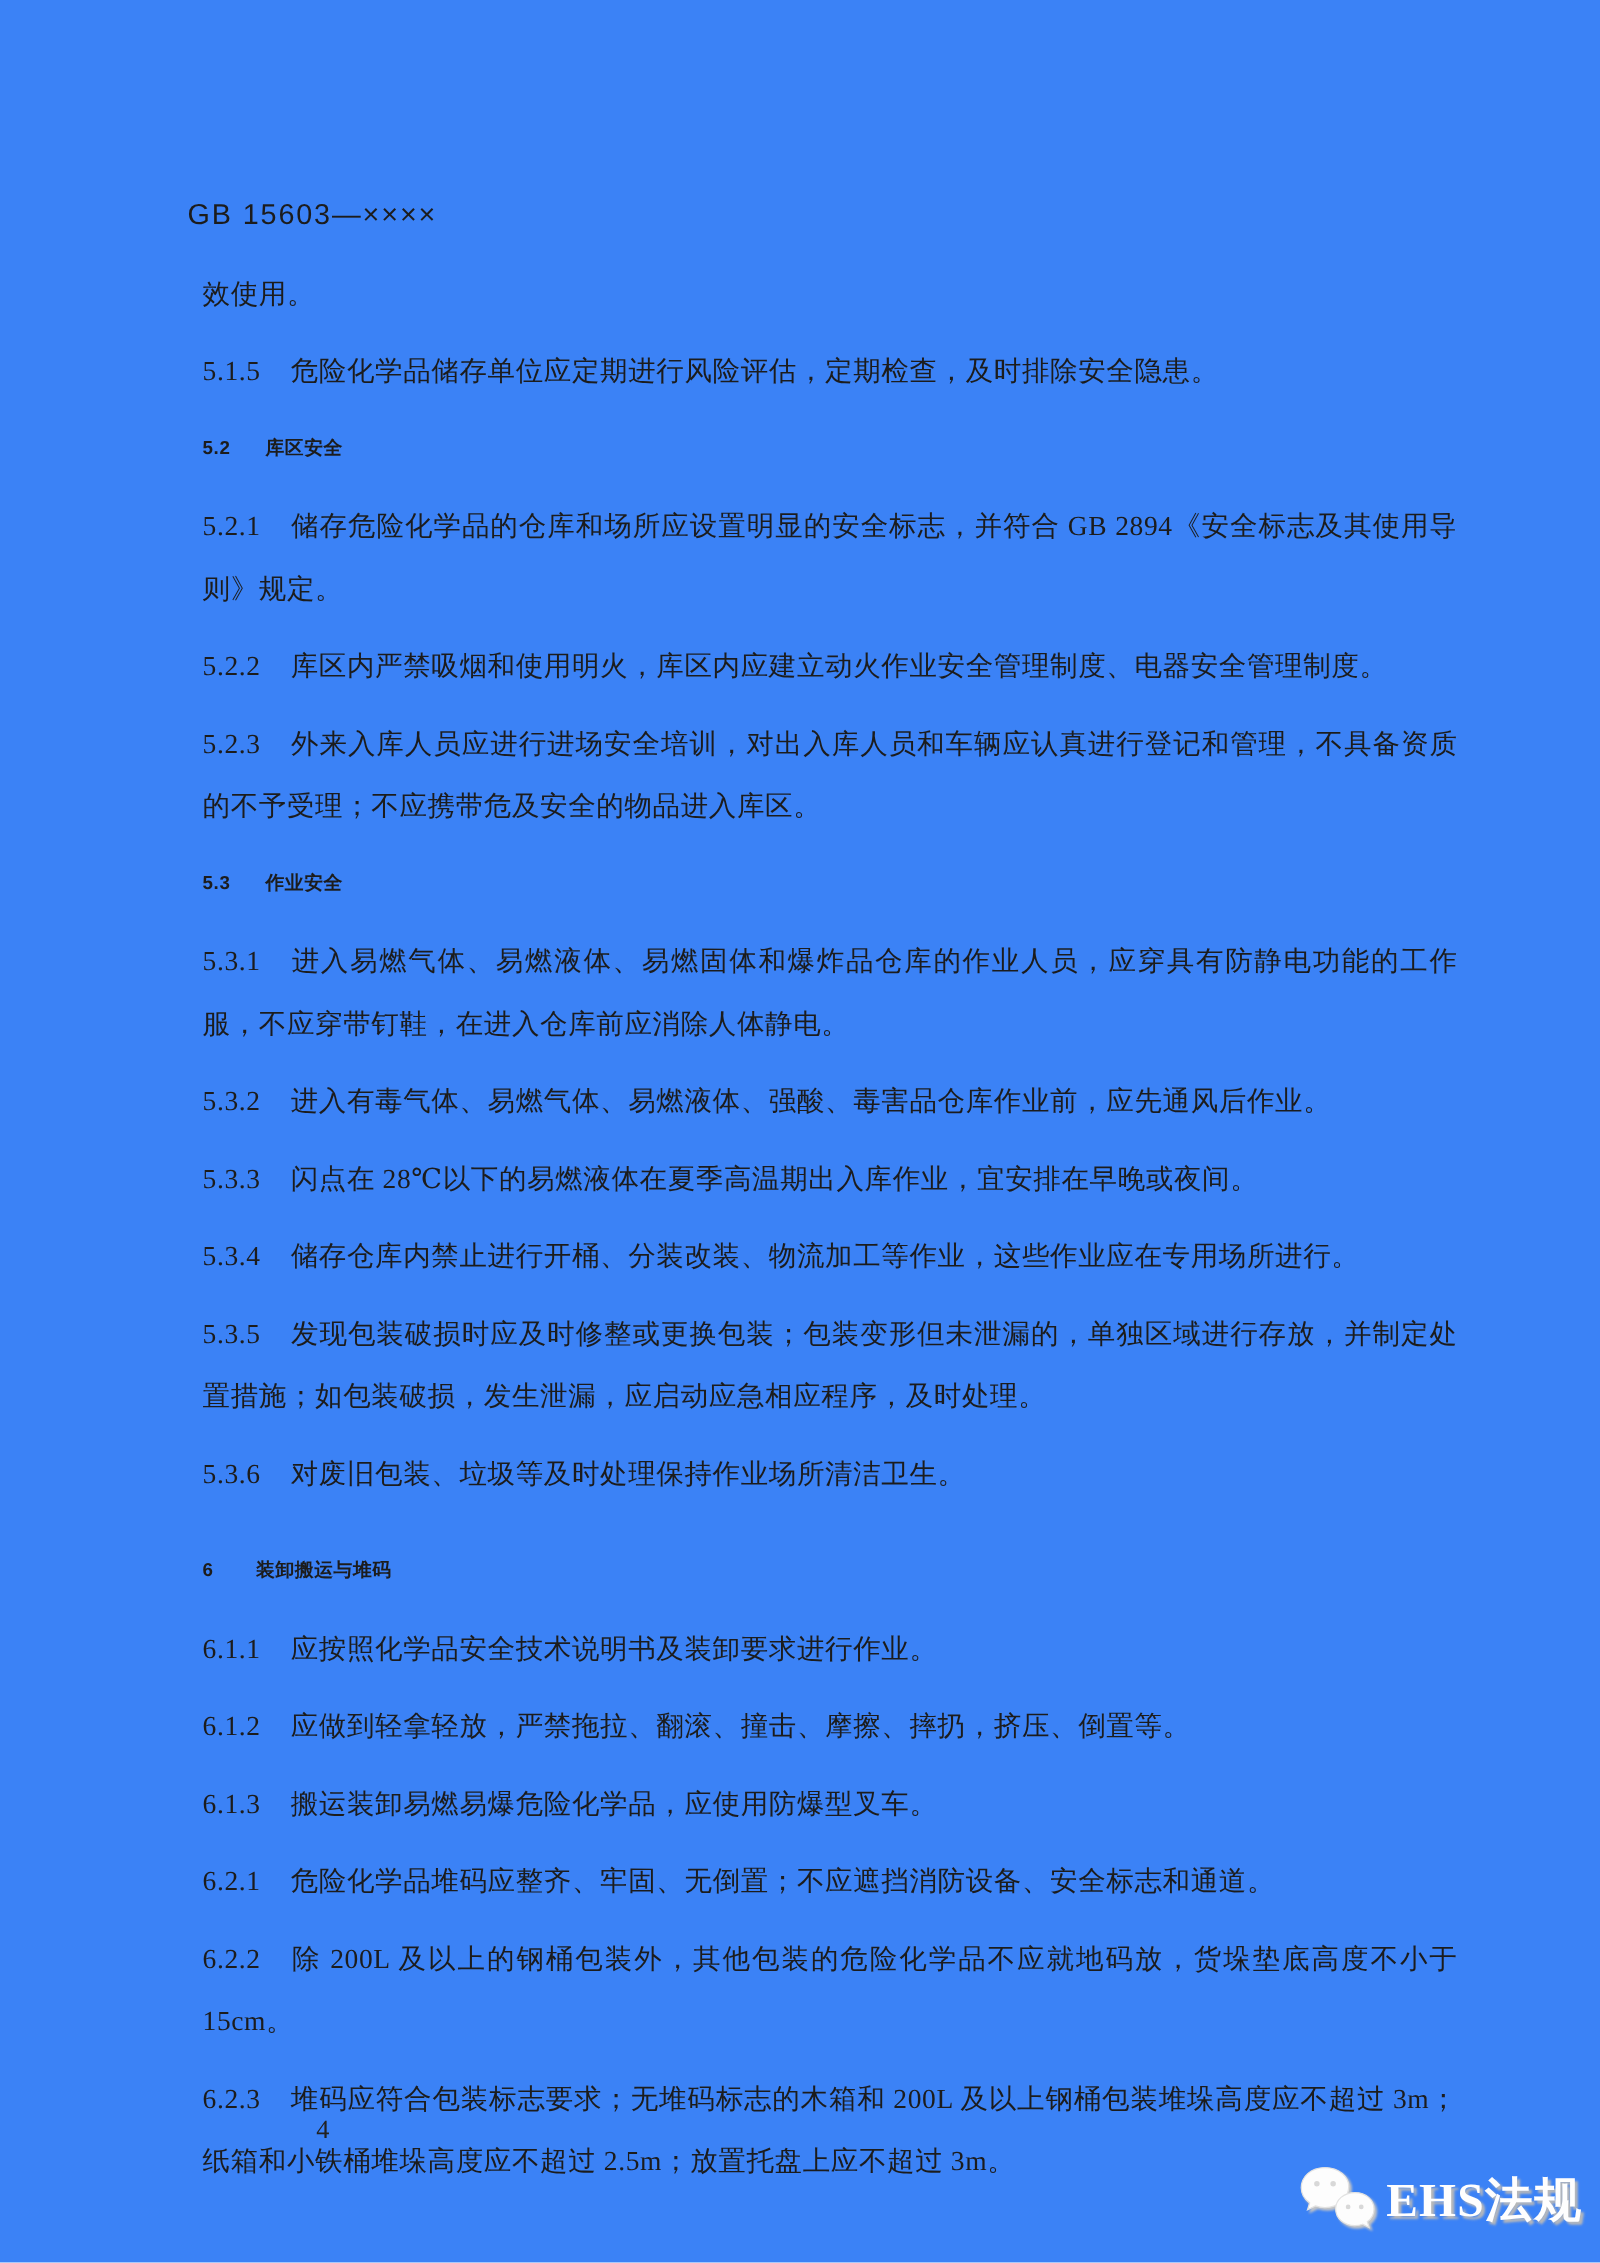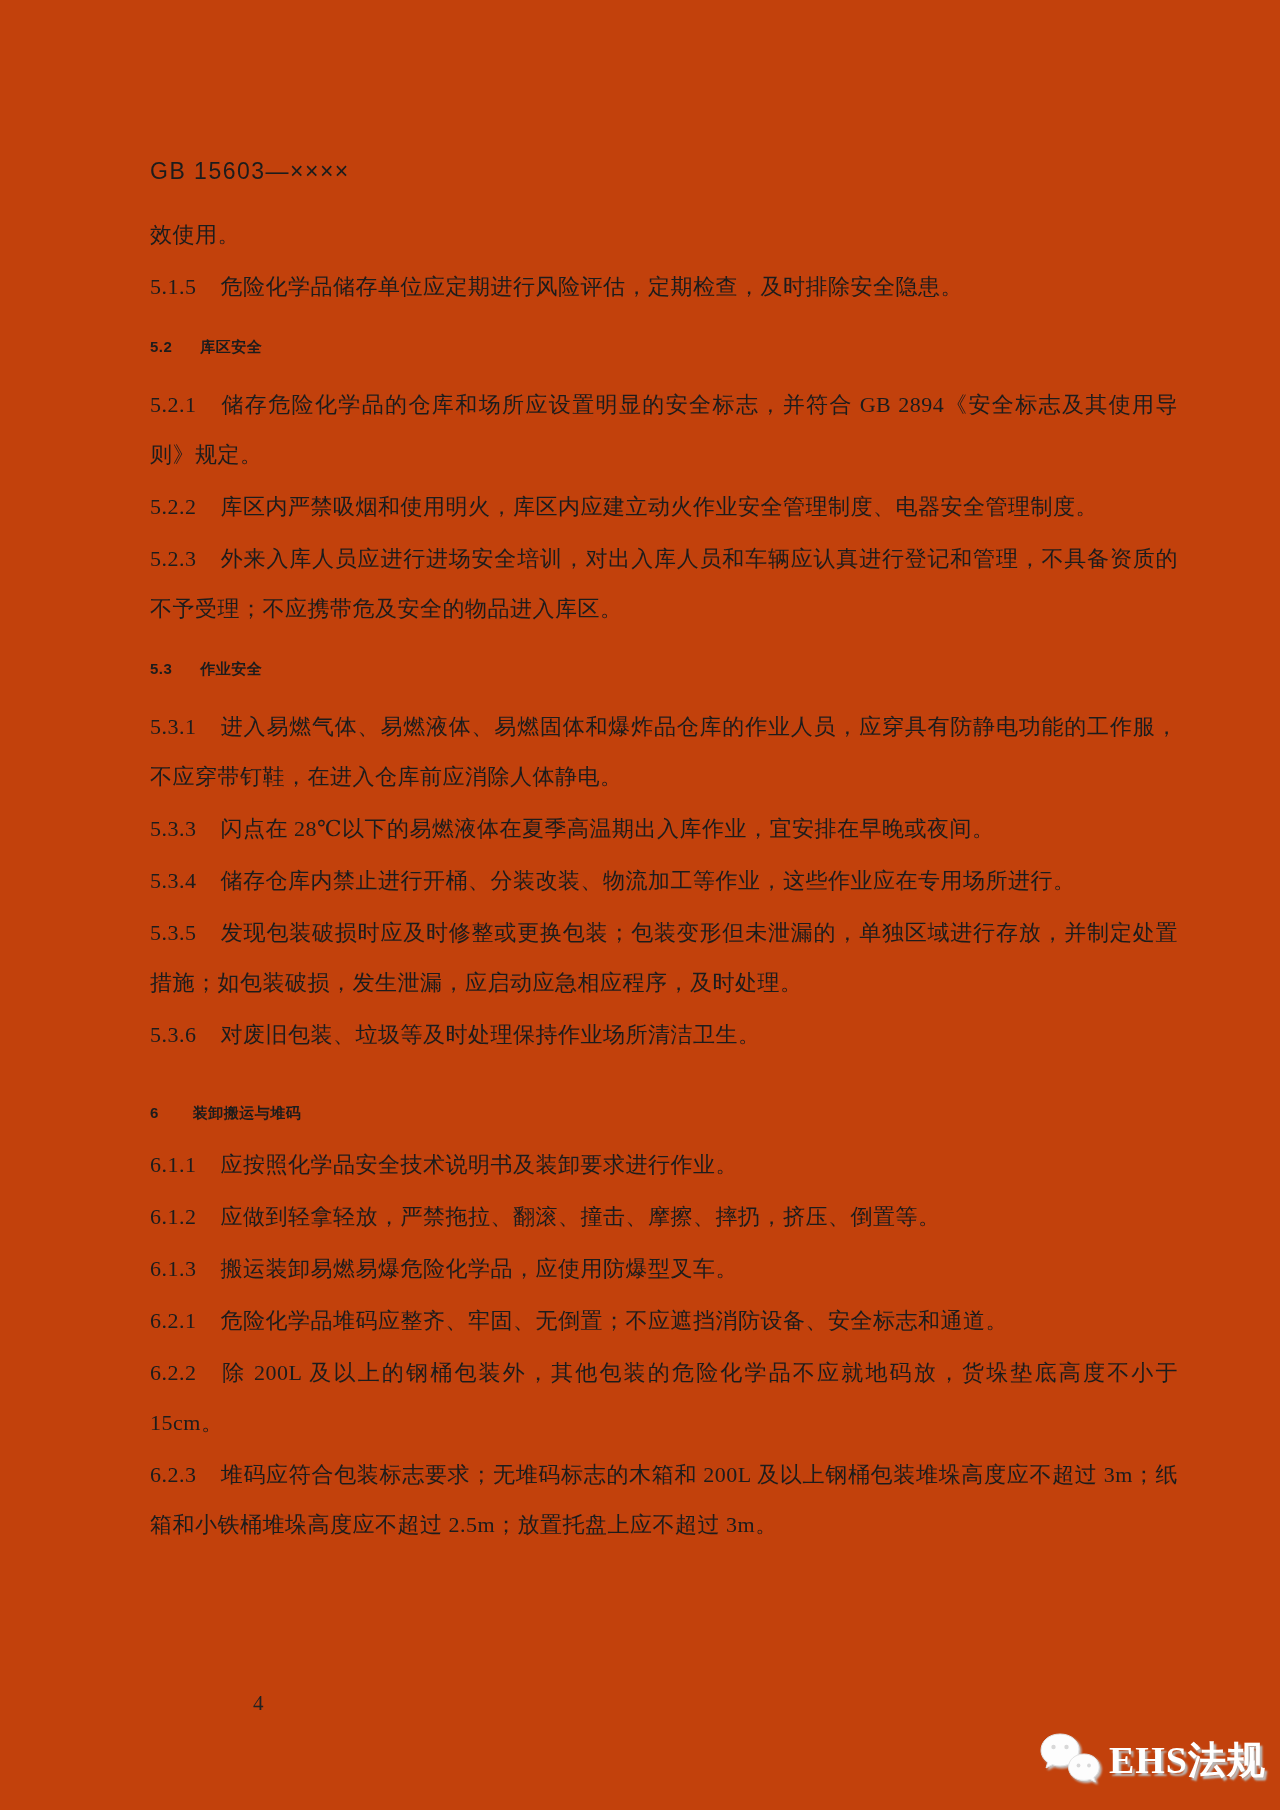--- a/index.html
+++ b/index.html
@@ -1,36 +1,36 @@
 <!DOCTYPE html>
 <html lang="zh"><head>
 <meta charset="utf-8">
 <style>
   html, body { margin: 0; padding: 0; background: #ffffff; }
   .page {
     position: relative;
     width: 1280px;
     height: 1810px;
-    background: #c2410c;
+    background: #3b82f6;
     overflow: hidden;
     color: #1c1c1c;
   }
   .doc-header {
     margin: 146px 105px 12px 150px;
     font-family: "Liberation Sans", sans-serif;
     font-size: 23px;
     line-height: 50px;
     letter-spacing: 1.5px;
     color: #1c1c1c;
   }
   .doc-body {
     margin: 0 102px 0 150px; 
   }
   .doc-body p {
-    margin: 0;
+    margin: 12px;
     font-family: "Liberation Serif", "DejaVu Serif", serif;
     font-size: 22px;
     line-height: 50px;
     letter-spacing: 0.5px;
     text-align: justify;
     text-justify: inter-ideograph;
     color: #1c1c1c;
   }
   .doc-body p .num { margin-right: 24px; }
   .doc-body p.h1 .num { margin-right: 34px; }
@@ -90,20 +90,21 @@
 
   <main class="doc-body" id="blocks">
       <p class="item cont"><span class="txt">效使用。</span></p>
       <p class="item"><span class="num">5.1.5</span><span class="txt">危险化学品储存单位应定期进行风险评估，定期检查，及时排除安全隐患。</span></p>
       <p class="h2"><span class="num">5.2</span><span class="txt">库区安全</span></p>
       <p class="item"><span class="num">5.2.1</span><span class="txt">储存危险化学品的仓库和场所应设置明显的安全标志，并符合 GB 2894《安全标志及其使用导则》规定。</span></p>
       <p class="item"><span class="num">5.2.2</span><span class="txt">库区内严禁吸烟和使用明火，库区内应建立动火作业安全管理制度、电器安全管理制度。</span></p>
       <p class="item"><span class="num">5.2.3</span><span class="txt">外来入库人员应进行进场安全培训，对出入库人员和车辆应认真进行登记和管理，不具备资质的不予受理；不应携带危及安全的物品进入库区。</span></p>
       <p class="h2"><span class="num">5.3</span><span class="txt">作业安全</span></p>
       <p class="item"><span class="num">5.3.1</span><span class="txt">进入易燃气体、易燃液体、易燃固体和爆炸品仓库的作业人员，应穿具有防静电功能的工作服，不应穿带钉鞋，在进入仓库前应消除人体静电。</span></p>
+      <p class="item"><span class="num">5.3.2</span><span class="txt">进入有毒气体、易燃气体、易燃液体、强酸、毒害品仓库作业前，应先通风后作业。</span></p>
       <p class="item"><span class="num">5.3.3</span><span class="txt">闪点在 28℃以下的易燃液体在夏季高温期出入库作业，宜安排在早晚或夜间。</span></p>
       <p class="item"><span class="num">5.3.4</span><span class="txt">储存仓库内禁止进行开桶、分装改装、物流加工等作业，这些作业应在专用场所进行。</span></p>
       <p class="item"><span class="num">5.3.5</span><span class="txt">发现包装破损时应及时修整或更换包装；包装变形但未泄漏的，单独区域进行存放，并制定处置措施；如包装破损，发生泄漏，应启动应急相应程序，及时处理。</span></p>
       <p class="item"><span class="num">5.3.6</span><span class="txt">对废旧包装、垃圾等及时处理保持作业场所清洁卫生。</span></p>
       <p class="h1"><span class="num">6</span><span class="txt">装卸搬运与堆码</span></p>
       <p class="item"><span class="num">6.1.1</span><span class="txt">应按照化学品安全技术说明书及装卸要求进行作业。</span></p>
       <p class="item"><span class="num">6.1.2</span><span class="txt">应做到轻拿轻放，严禁拖拉、翻滚、撞击、摩擦、摔扔，挤压、倒置等。</span></p>
       <p class="item"><span class="num">6.1.3</span><span class="txt">搬运装卸易燃易爆危险化学品，应使用防爆型叉车。</span></p>
       <p class="item"><span class="num">6.2.1</span><span class="txt">危险化学品堆码应整齐、牢固、无倒置；不应遮挡消防设备、安全标志和通道。</span></p>
       <p class="item"><span class="num">6.2.2</span><span class="txt">除 200L 及以上的钢桶包装外，其他包装的危险化学品不应就地码放，货垛垫底高度不小于 15cm。</span></p>

